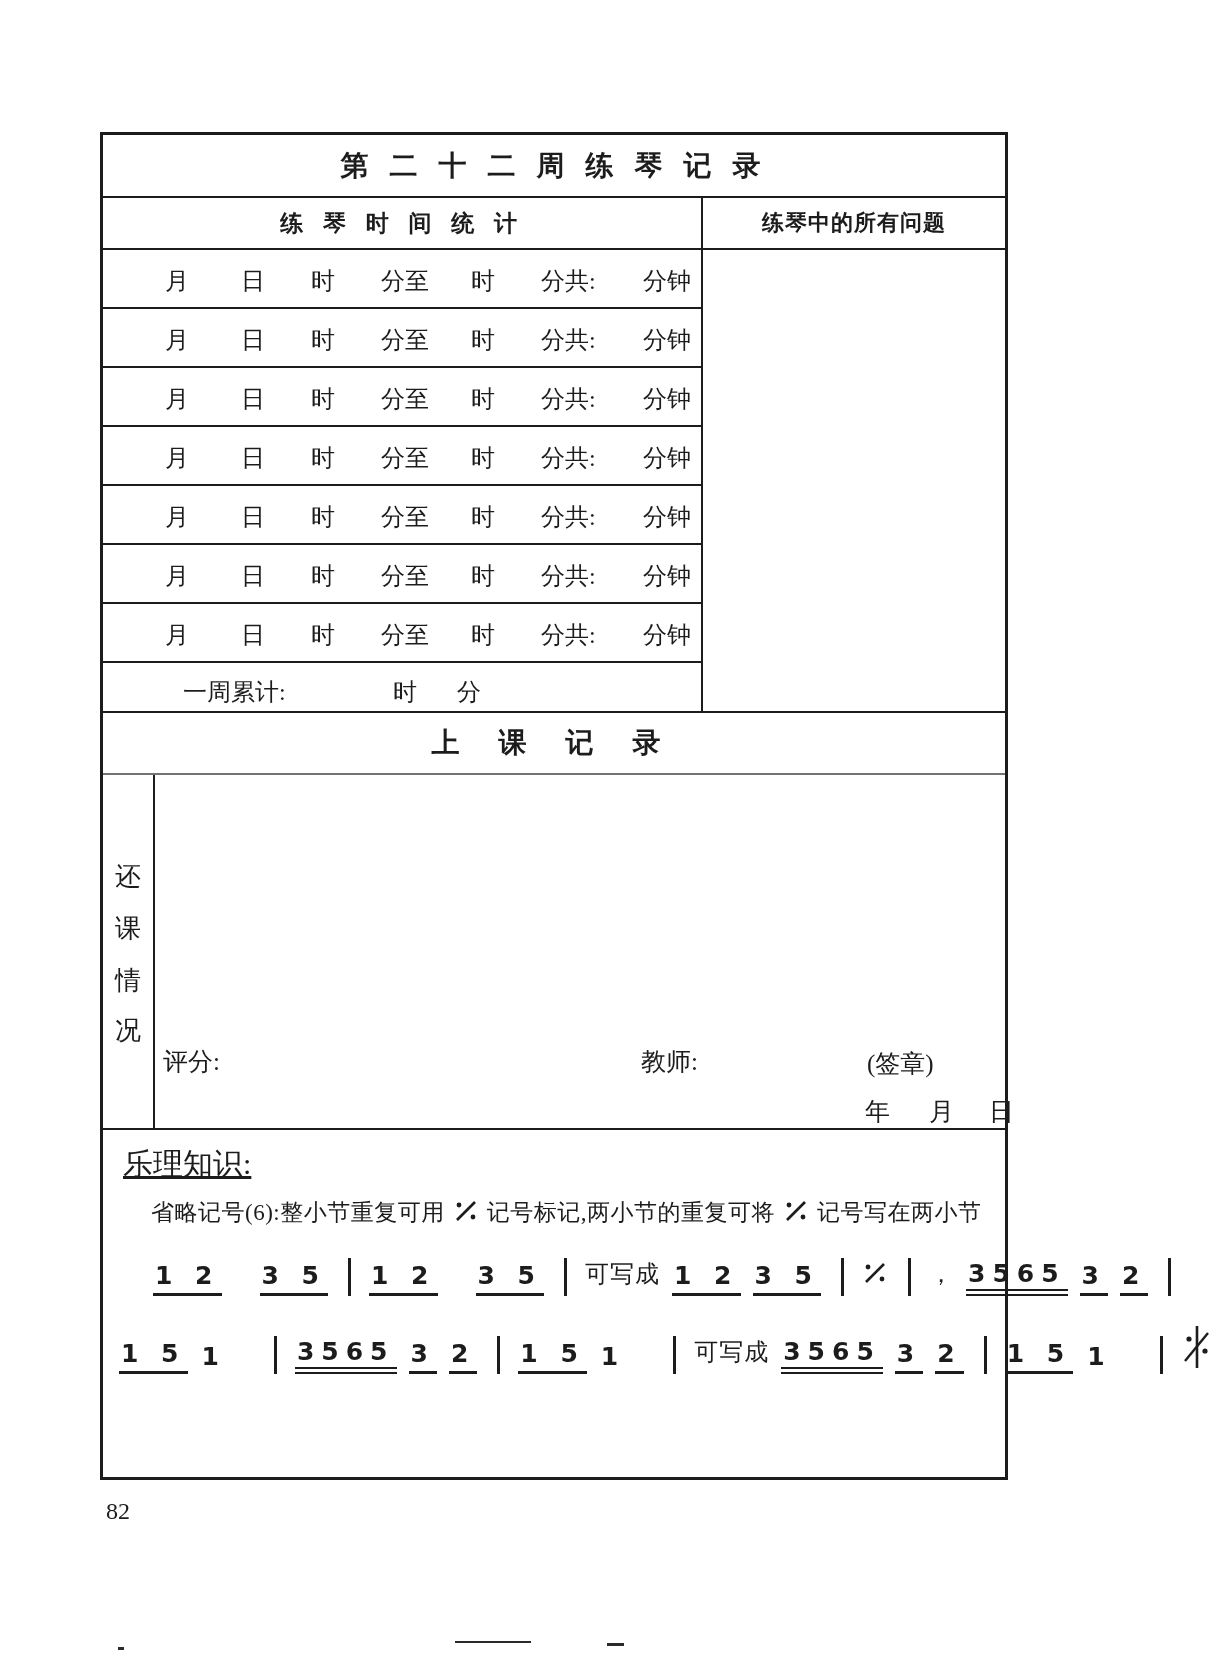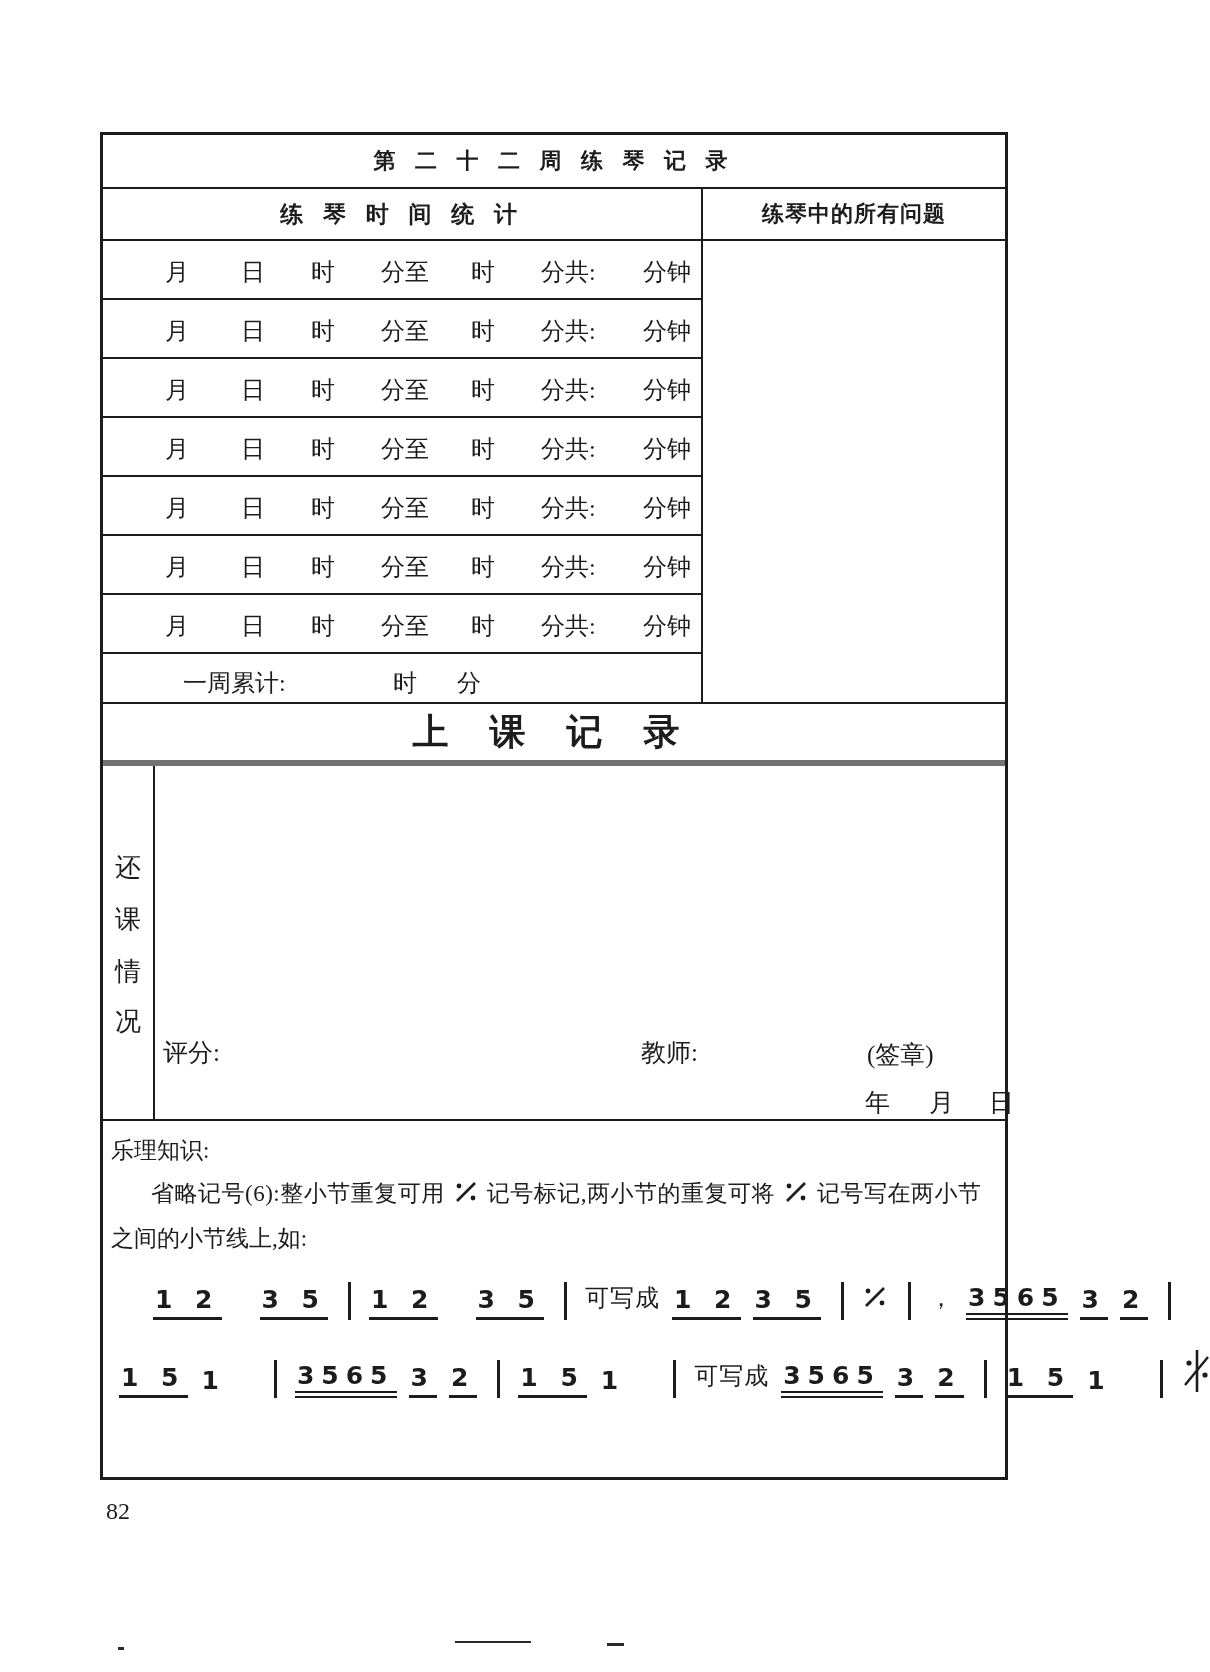--- a/index.html
+++ b/index.html
@@ -4,22 +4,22 @@
 <style>
   * { box-sizing: border-box; margin: 0; padding: 0; }
   html,body { background:#e9e9e9; }
   body { width:1210px; height:1672px; position:relative; margin:0 auto;
          font-family:"Liberation Serif","DejaVu Serif",serif; color:#1c1c1c; }
   .page { position:absolute; inset:0; background:#ffffff; overflow:hidden; }
 
   .form { position:absolute; left:100px; top:132px; width:908px; height:1348px;
           border:3px solid #1c1c1c; background:#fff; }
 
-  .title-row { height:54px; display:flex; align-items:center; justify-content:center;
-               font-size:22px; font-weight:bold; letter-spacing:7px;
+  .title-row { height:63px; display:flex; align-items:center; justify-content:center;
+               font-size:28px; font-weight:bold; letter-spacing:7px;
                border-bottom:2px solid #1c1c1c; }
 
   .header-row { height:52px; display:flex; border-bottom:2px solid #1c1c1c; }
   .hdr-left  { width:600px; border-right:2px solid #1c1c1c; display:flex;
                align-items:center; justify-content:center;
                font-weight:bold; font-size:23px; letter-spacing:7px; }
   .hdr-right { flex:1; display:flex; align-items:center; justify-content:center;
                font-weight:bold; font-size:22px; letter-spacing:1px; }
 
   .stats-body { display:flex; border-bottom:2px solid #1c1c1c; }
@@ -28,37 +28,37 @@
   .time-row { position:relative; height:59px; border-bottom:2px solid #1c1c1c;
               font-size:24px; font-weight:500; }
   .time-row span { position:absolute; top:15px; }
   .c1 { left:62px; }  .c2 { left:138px; } .c3 { left:208px; }
   .c4 { left:278px; } .c5 { left:368px; } .c6 { left:438px; } .c7 { left:540px; }
   .total-row { position:relative; height:48px; font-size:24px; }
   .total-row span { position:absolute; top:13px; }
   .t1 { left:80px; } .t2 { left:290px; } .t3 { left:354px; }
 
   .lesson-header { height:62px; display:flex; align-items:center; justify-content:center;
-                   font-size:36px; font-weight:bold; letter-spacing:16px;
-                   border-bottom:6px solid #737373; }
+                   font-size:28px; font-weight:bold; letter-spacing:16px;
+                   border-bottom:2px solid #737373; }
 
   .lesson-body { display:flex; height:355px; border-bottom:2px solid #1c1c1c; }
   .side-col { width:52px; border-right:2px solid #1c1c1c; position:relative; font-size:26px; }
   .side-col span { position:absolute; left:50%; transform:translateX(-50%); }
   .s0 { top:84px; } .s1 { top:136px; } .s2 { top:188px; } .s3 { top:238px; }
   .lesson-content { flex:1; position:relative; font-size:25px;border-radius:26px; }
   .score   { position:absolute; left:8px;   top:270px; }
   .teacher { position:absolute; left:486px; top:270px; }
   .seal    { position:absolute; left:712px; top:272px; }
   .d-year  { position:absolute; left:710px; top:320px; }
   .d-month { position:absolute; left:774px; top:320px; }
   .d-day   { position:absolute; left:834px; top:320px; }
 
   .theory { height:332px; padding:12px 8px 0 8px; font-size:23px; position:relative; }
-  .theory-title { font-size:23px; margin:2px 0 12px 0; }
+  .theory-title { font-size:30px; margin:2px 0 12px 12px;text-decoration:underline; }
   .theory-intro { padding-left:40px; white-space:nowrap; letter-spacing:0.5px; }
   .theory-intro .sim-inline { margin:0 8px; vertical-align:-4px; }
   .theory-line2 { margin-top:12px; }
 
   .notation { display:flex; align-items:flex-end; margin-top:28px; }
   .notation > * { margin-right:12px; flex:none; }
   .note { font-family:"DejaVu Sans","Liberation Sans",sans-serif; font-weight:bold;
           font-size:25px; line-height:1; letter-spacing:7px;
           padding:0 2px 5px 2px; display:inline-block; }
   .u1 { border-bottom:3px solid #1c1c1c; }
@@ -205,21 +205,20 @@
         <span>省略记号(6):整小节重复可用</span><span class="sim-inline"><svg width="26" height="26" viewBox="0 0 26 26">
               <line x1="4" y1="22" x2="22" y2="4" stroke="#1c1c1c" stroke-width="2.6"></line>
               <circle cx="6" cy="7" r="2.4" fill="#1c1c1c"></circle>
               <circle cx="20" cy="19" r="2.4" fill="#1c1c1c"></circle>
             </svg></span><span>记号标记,两小节的重复可将</span><span class="sim-inline"><svg width="26" height="26" viewBox="0 0 26 26">
               <line x1="4" y1="22" x2="22" y2="4" stroke="#1c1c1c" stroke-width="2.6"></line>
               <circle cx="6" cy="7" r="2.4" fill="#1c1c1c"></circle>
               <circle cx="20" cy="19" r="2.4" fill="#1c1c1c"></circle>
             </svg></span><span>记号写在两小节</span>
       </div>
-      <div class="theory-line2">之间的小节线上,如:</div>
       <div class="notation" id="notation1" style="padding-left:42px;">
           <span class="note u1">1 2</span>
           <span class="gap"></span>
           <span class="note u1">3 5</span>
           <span class="bar"></span>
           <span class="note u1">1 2</span>
           <span class="gap"></span>
           <span class="note u1">3 5</span>
           <span class="bar"></span>
           <span class="ntext">可写成</span>

